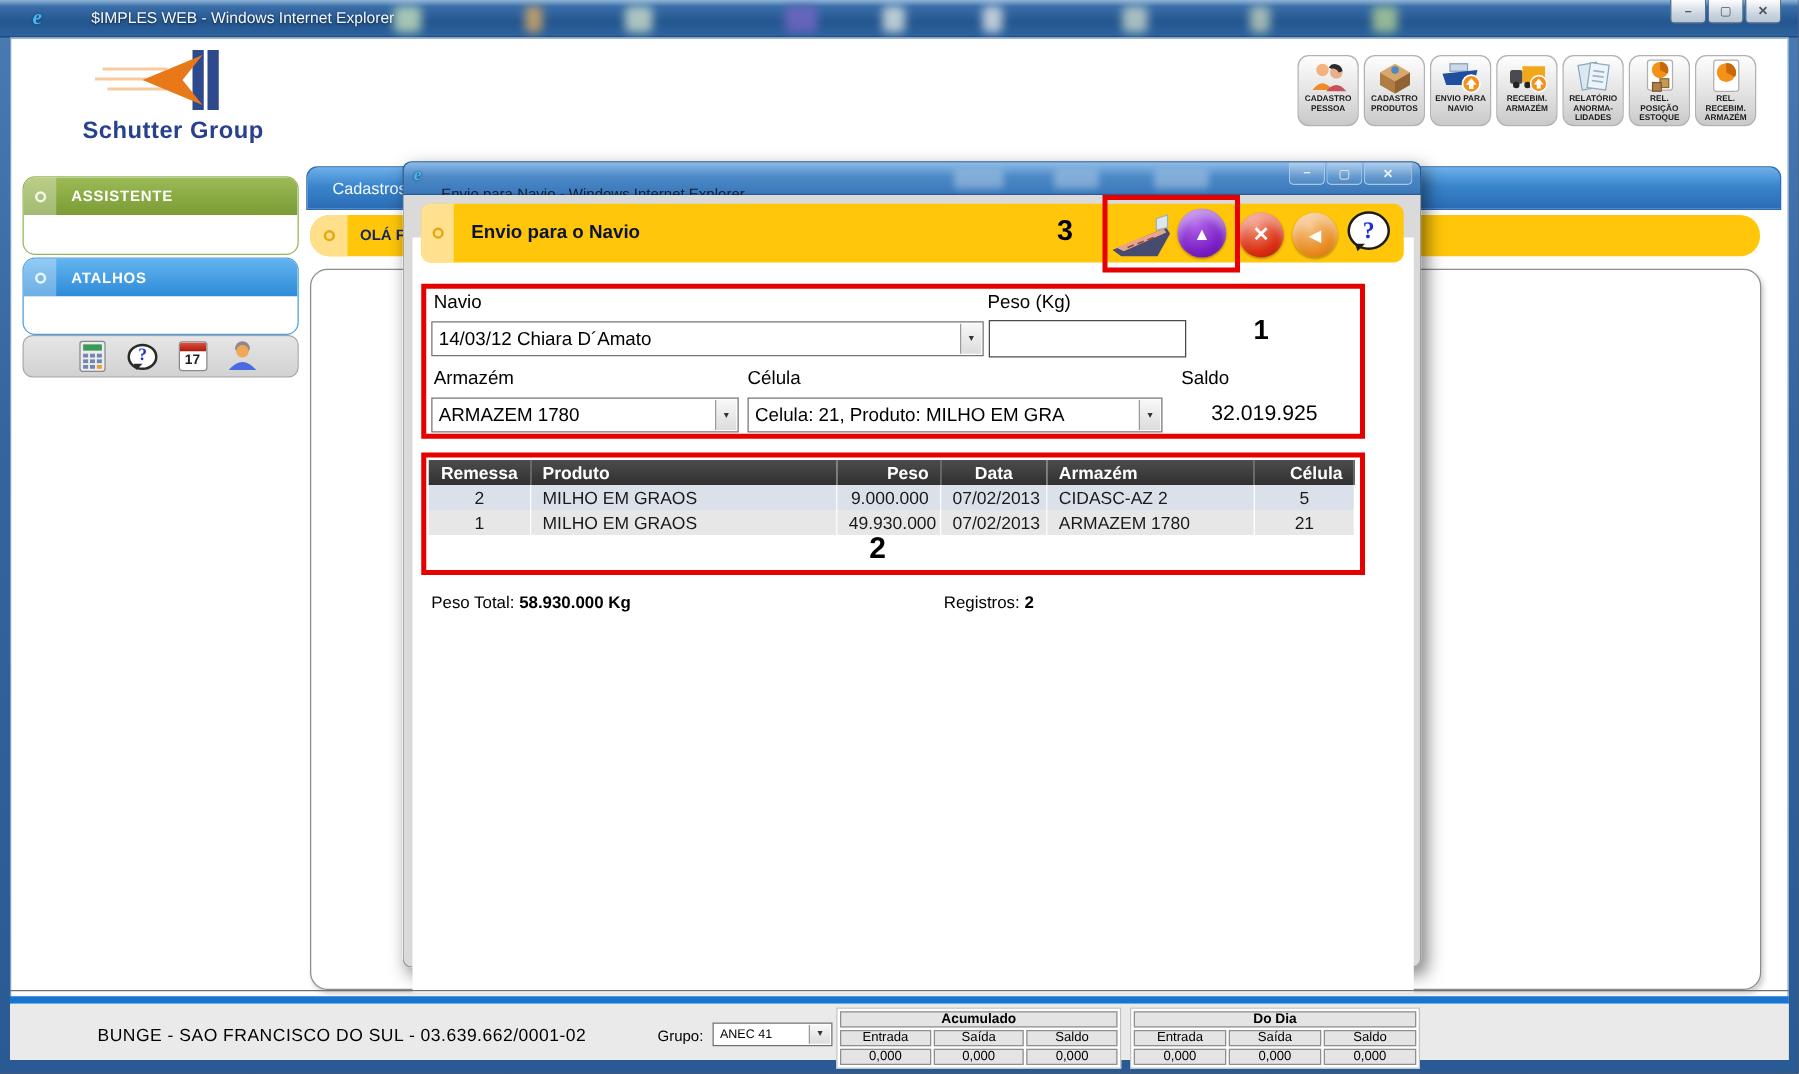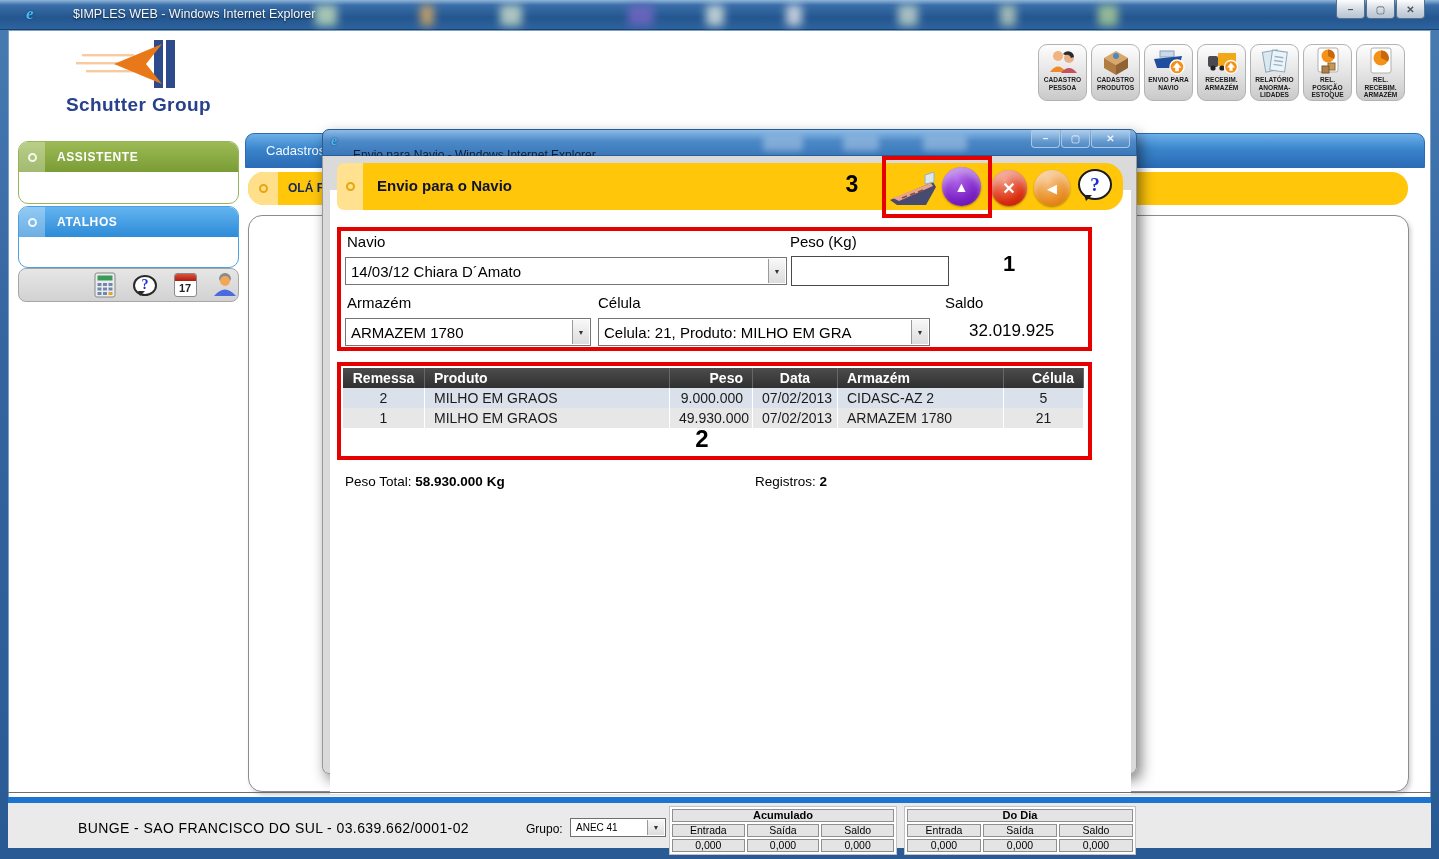--- a/index.html
+++ b/index.html
@@ -43,21 +43,21 @@
   .panel-cap { position:absolute; left:0; top:0; bottom:0; width:26px; background:rgba(255,255,255,.30);
     display:flex; align-items:center; justify-content:center; }
   .ring { width:9px; height:9px; border:2px solid rgba(255,255,255,.85); border-radius:50%; }
   .panel-label { margin-left:38px; color:#fff; font-size:12px; font-weight:bold; letter-spacing:.6px; }
   .panel-assistente { top:141px; height:63px; border:1px solid #97b558; }
   .panel-assistente .panel-head { background:linear-gradient(#9cba55,#7a9c35); }
   .panel-atalhos { top:206px; height:62px; border:1px solid #4aa0e4; }
   .panel-atalhos .panel-head { background:linear-gradient(#63b4ef,#2d8bd8); }
   .iconbar { position:absolute; left:18px; top:268px; width:221px; height:34px;
     background:linear-gradient(#e6e6e6,#d2d2d2); border:1px solid #a6a6a6; border-radius:8px;
-    display:flex; align-items:center; gap:14px; padding-left:42px;justify-content:flex-end; }
+    display:flex; align-items:center; gap:14px; padding-left:42px; }
   .sb-icon { width:26px; height:26px; display:flex; align-items:center; justify-content:center; cursor:pointer; }
   .cal { width:23px; height:24px; background:#fff; border:1px solid #8a8a8a; border-radius:3px;
     overflow:hidden; position:relative; }
   .cal-top { height:7px; background:linear-gradient(#e2503c,#a81c0e); }
   .cal-num { position:absolute; left:0; right:0; top:8px; text-align:center; font-size:11px; font-weight:bold; color:#222; }
   .bubble { position:relative; width:24px; height:21px; background:#fff; border:2px solid #2a2a2a;
     border-radius:50%; display:flex; align-items:center; justify-content:center; }
   .bubble::before { content:""; position:absolute; left:3px; bottom:-7px; border:5px solid transparent;
     border-top-color:#2a2a2a; border-left-width:2px; }
   .bubble::after { content:"?"; color:#1b2fd4; font-weight:bold; font-size:14px; font-family:"Liberation Serif",serif; }
@@ -110,21 +110,21 @@
     background:linear-gradient(rgba(255,255,255,.30),rgba(255,255,255,.06));
     color:#e9f1f9; display:flex; align-items:center; justify-content:center; font-size:10px; }
   .dctl.wide { width:39px; }
   .dlg-blob { position:absolute; top:6px; height:15px; border-radius:3px; background:#e8f1fa;
     filter:blur(3px); opacity:.35; }
   .dlg-body { position:absolute; left:0; top:27px; width:815px; height:618px;
     background:#dadada; border:1px solid #9a9a9a; border-top:none; border-radius:0 0 7px 7px; }
   .dlg-content { position:absolute; left:7px; top:34px; width:801px; height:604px; background:#fff; }
 
   .dlg-yellow { position:absolute; left:15px; top:34px; width:786px; height:47px;
-    background:#ffc60a; border-radius:18px; }
+    background:#ffc60a; border-radius:8px; }
   .dlg-yellow-cap { position:absolute; left:0; top:0; bottom:0; width:26px; background:#ffe18f;
     border-radius:7px 0 0 7px; display:flex; align-items:center; justify-content:center; }
   .dlg-yellow-cap .ring { border-color:#eaa50f; }
   .dlg-yellow .dtitle { position:absolute; left:40px; top:14px; font-size:15px; font-weight:bold; color:#0e1330; }
   .ann { position:absolute; font-weight:bold; color:#000; }
   .redbox { position:absolute; border:4px solid #e60000; }
 
   .cbtn { position:absolute; border-radius:50%; display:flex; align-items:center; justify-content:center;
     cursor:pointer; box-shadow:inset 0 7px 7px rgba(255,255,255,.45), 0 1px 2px rgba(0,0,0,.35); }
   .btn-purple { background:radial-gradient(circle at 38% 30%, #b268ea, #7a1fc4 62%, #5a0f9c); }

